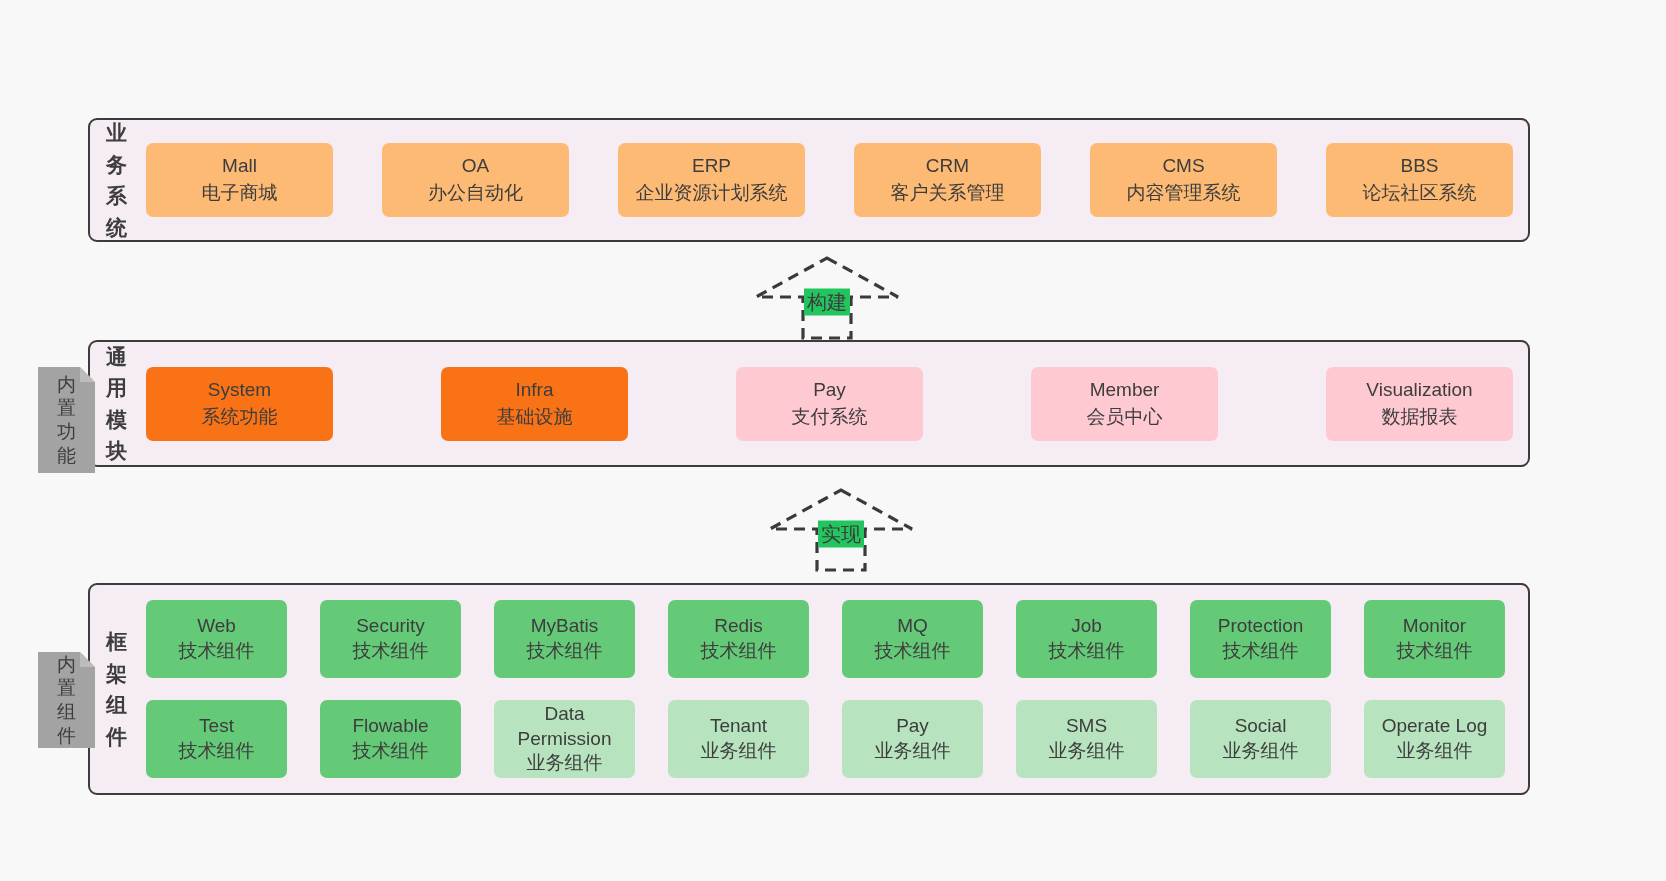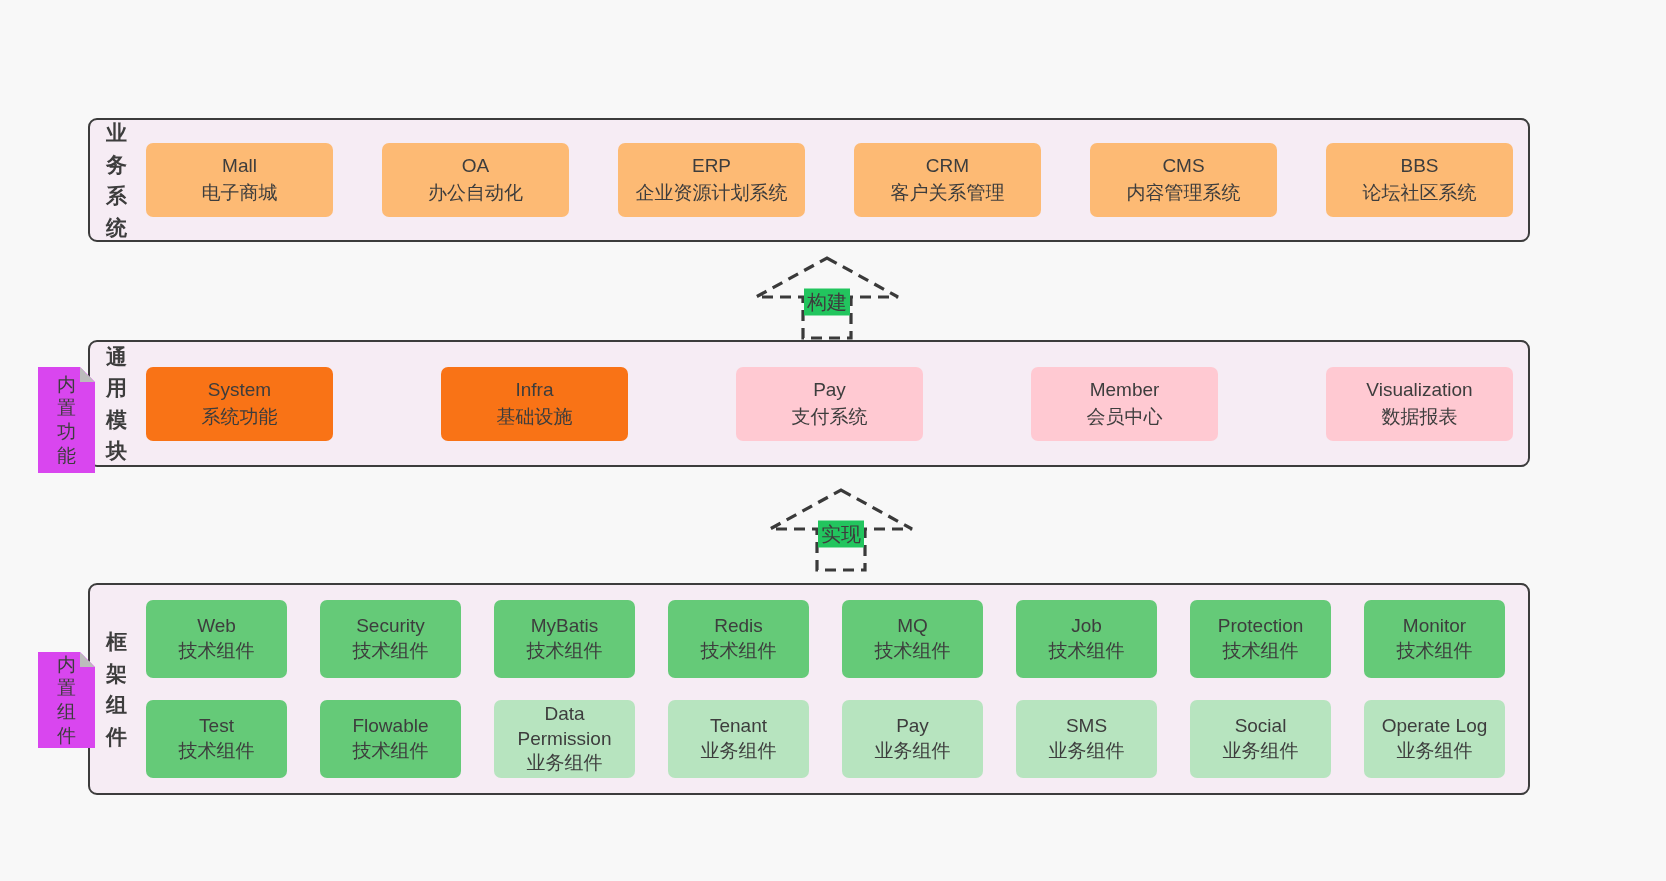--- a/index.html
+++ b/index.html
@@ -66,21 +66,21 @@
     transform:translate(-50%,-50%);
     background:#22c55e; padding:0 3px;
     font-size:20px; color:#3d3d3d; white-space:nowrap;
   }
   .arrow1 { left:752px; top:254px; }
   .arrow2 { left:766px; top:486px; }
 
   
   .note {
     position:absolute; left:38px; width:57px;
-    background:#d946ef;
+    background:#a3a3a3;
     display:flex; justify-content:center; align-items:center;
     clip-path:polygon(0 0, calc(100% - 15px) 0, 100% 15px, 100% 100%, 0 100%);
     z-index:2;
   }
   .note1 { top:367px; height:106px; }
   .note2 { top:652px; height:96px; }
   .note > span {
     display:block; width:22px;
     word-break:break-all; text-align:center;
     font-size:19px; line-height:1.25; color:#3d3d3d;

